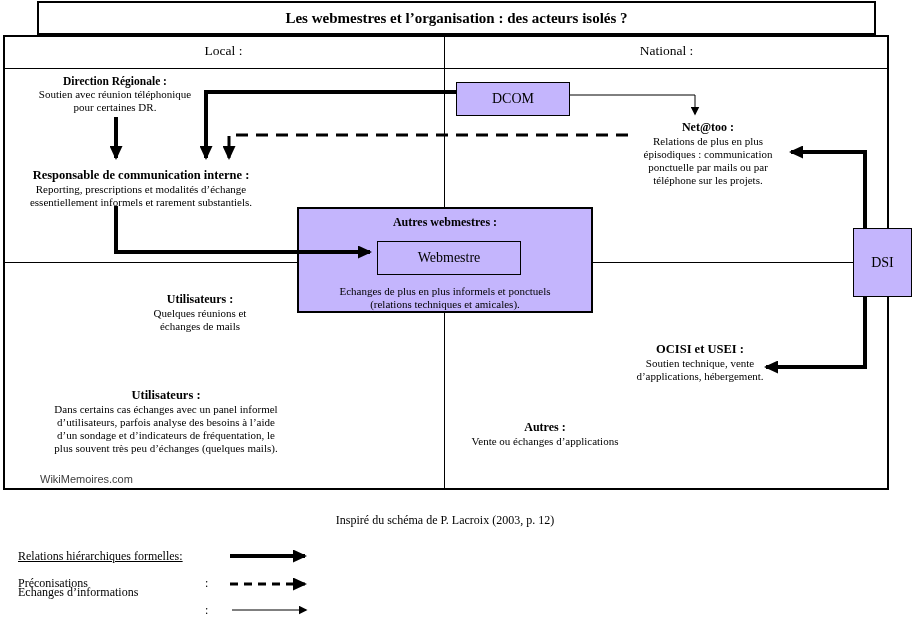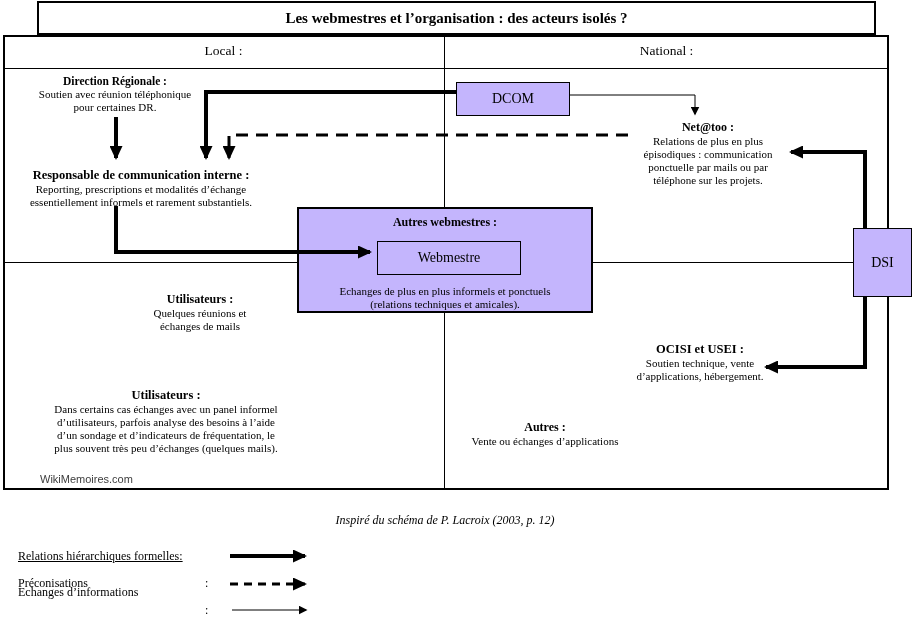--- a/index.html
+++ b/index.html
@@ -128,21 +128,21 @@
     <path d="M116,206 L116,252 L370,252" stroke="#000" stroke-width="4" fill="none" marker-end="url(#mBig)"></path>
     <path d="M570,95 L695,95 L695,114" stroke="#000" stroke-width="1" fill="none" marker-end="url(#mSmall)"></path>
     <path d="M865,228 L865,152 L791,152" stroke="#000" stroke-width="4" fill="none" marker-end="url(#mBig)"></path>
     <path d="M865,297 L865,367 L766,367" stroke="#000" stroke-width="4" fill="none" marker-end="url(#mBig)"></path>
 
     <path d="M230,556 L305,556" stroke="#000" stroke-width="4" fill="none" marker-end="url(#mBig)"></path>
     <path d="M230,584 L305,584" stroke="#000" stroke-width="3" fill="none" stroke-dasharray="8,6" marker-end="url(#mBig)"></path>
     <path d="M232,610 L306,610" stroke="#000" stroke-width="1" fill="none" marker-end="url(#mSmall)"></path>
   </svg>
 
-  <div class="caption" style="left:285px; top:513px; width:320px;font-style:italic;">Inspiré du schéma de P. Lacroix (2003, p. 12)</div>
+  <div class="caption" style="left:285px; top:513px; width:320px;">Inspiré du schéma de P. Lacroix (2003, p. 12)</div>
 
   <div class="legend-label" style="left:18px; top:549px;text-decoration:underline;">Relations hiérarchiques formelles:</div>
 
   <div class="legend-label" style="left:18px; top:576px;">Préconisations</div>
   <div class="legend-label" style="left:205px; top:576px;">:</div>
 
   <div class="legend-label" style="left:18px; top:585px;">Echanges d’informations</div>
   <div class="legend-label" style="left:205px; top:603px;">:</div>
 
 </div>

